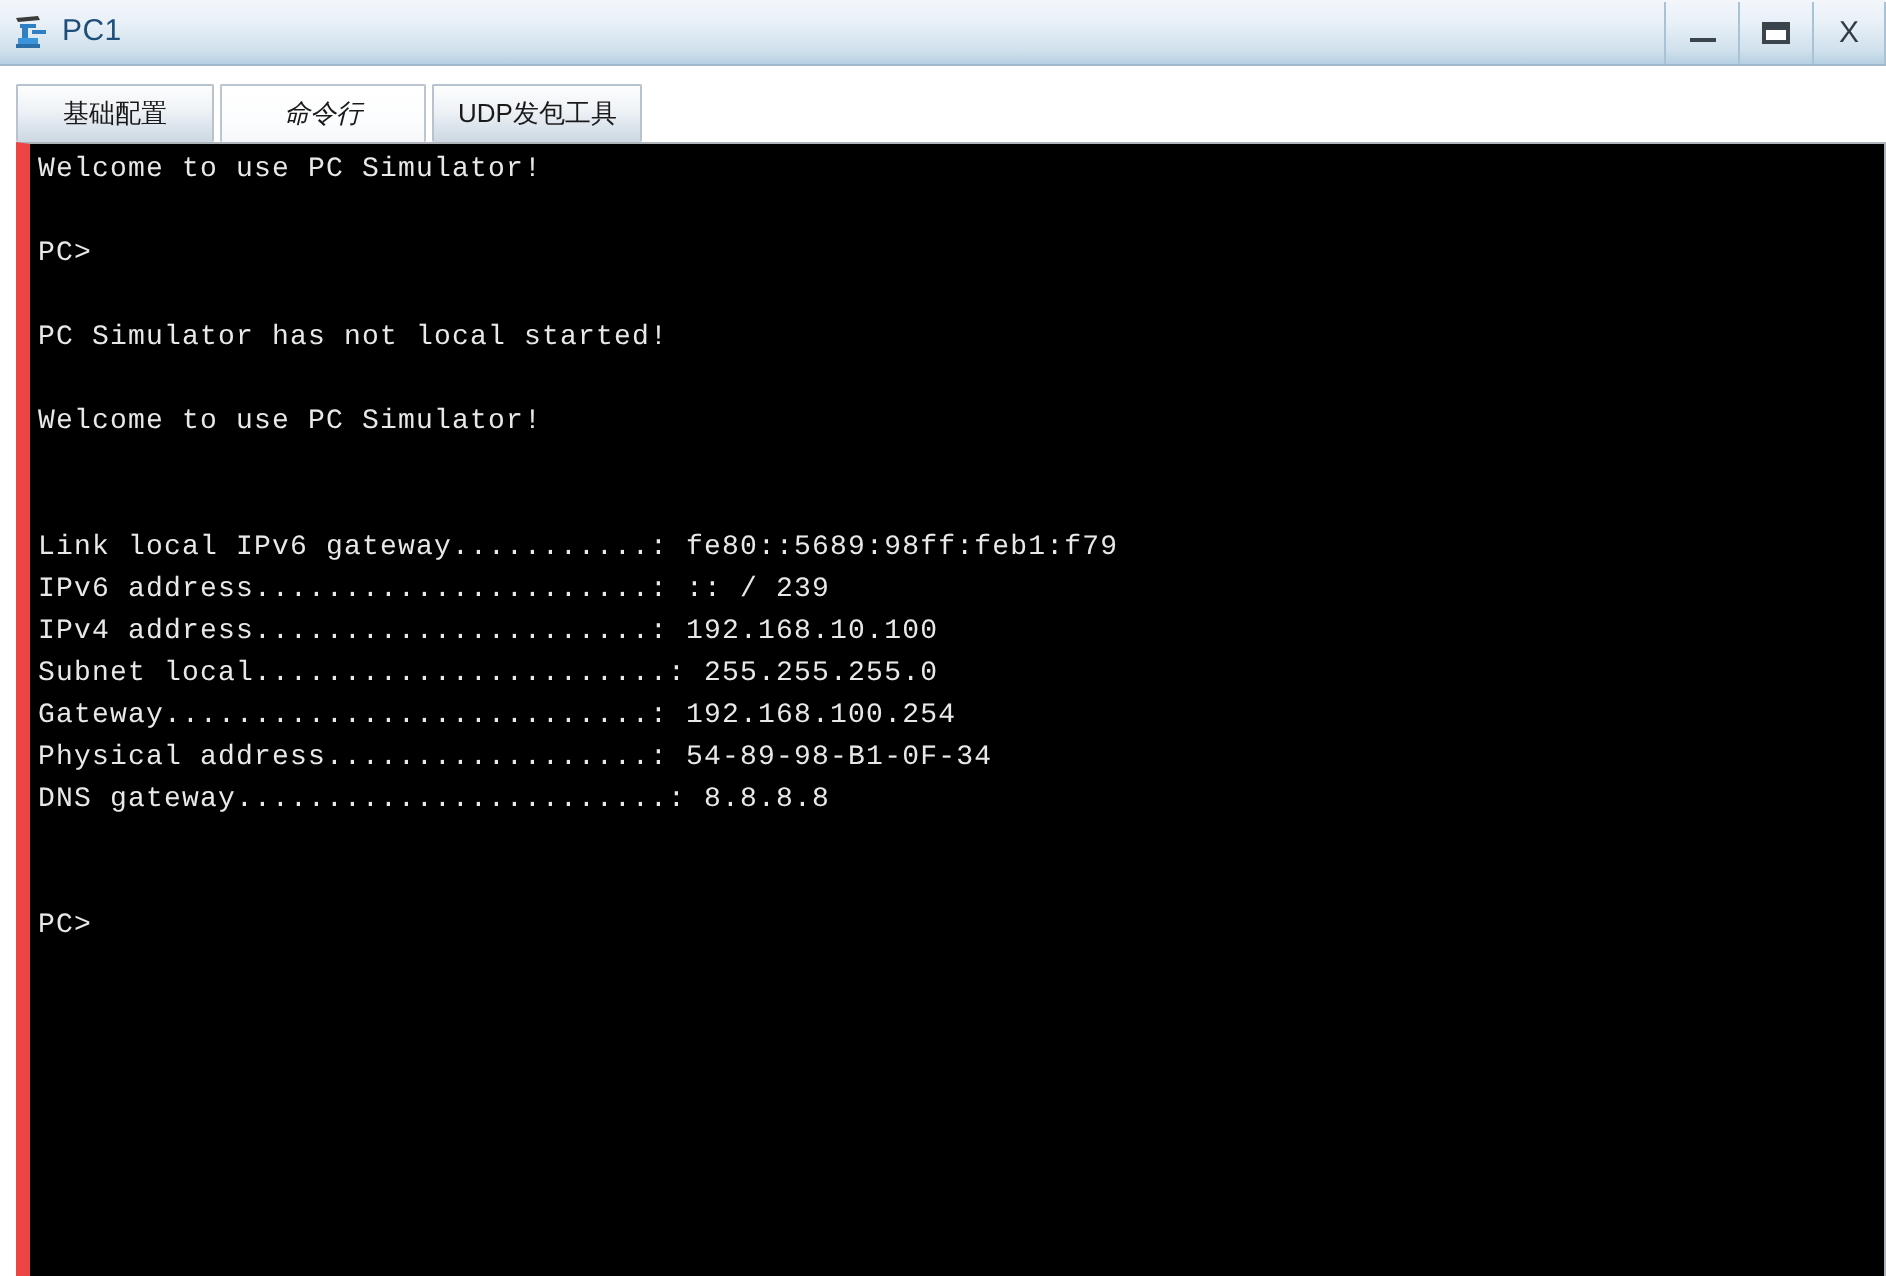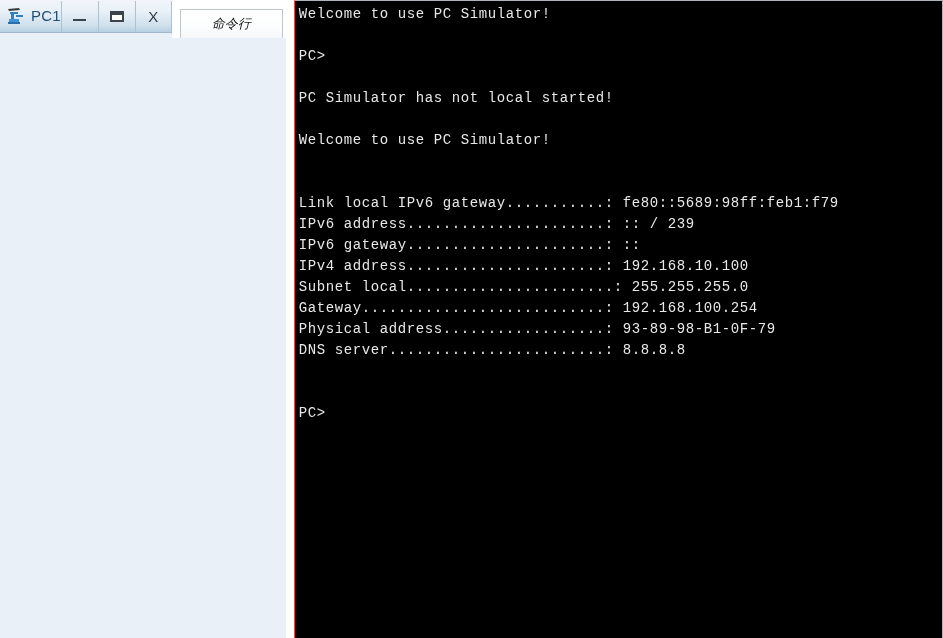--- a/index.html
+++ b/index.html
@@ -16,21 +16,21 @@
   }
 
   
   .window {
     position: relative;
     width: 943px;
     height: 638px;
     background: #eaf0f8;
     box-sizing: border-box;
     display: flex;
-    flex-direction: row;
+    flex-direction: column;
   }
 
   
   .titlebar {
     position: relative;
     height: 33px;
     flex: 0 0 33px;
     background: linear-gradient(to bottom, #f2f6fb 0%, #e9f0f7 35%, #cfe0ec 80%, #b6d0e2 100%);
     border-bottom: 1px solid #9fb8cc;
     display: flex;
@@ -138,21 +138,21 @@
     position: relative;
     background: #ffffff;
     padding-left: 8px;
     box-sizing: border-box;
     display: flex;
   }
   .terminal {
     flex: 1 1 auto;
     background: #000000;
     border-top: 1px solid #aeb4ba;
-    border-left: 1px solid #ef4444;
+    border-left: 7px solid #ef4444;
     border-right: 1px solid #aeb4ba;
     box-sizing: border-box;
     overflow: hidden;
     padding: 3px 0 0 4px;
   }
   .term-line {
     font-family: "Liberation Mono", "DejaVu Sans Mono", monospace;
     font-size: 14px;
     line-height: 21px;
     color: #e8e8e8;
@@ -186,42 +186,43 @@
       <div class="winbtn">
         <div class="maximize-box"></div>
       </div>
       <div class="winbtn">
         <span class="glyph">X</span>
       </div>
     </div>
   </div>
 
   <div class="tabstrip">
+    <div class="tab tab-w1">基础配置</div>
     <div class="tab tab-w2 active">命令行</div>
+    <div class="tab tab-w4">UDP发包工具</div>
   </div>
 
   <div class="terminal-wrap">
     <div class="terminal" id="terminal">
         <div class="term-line">Welcome to use PC Simulator!</div>
         <div class="term-line">&nbsp;</div>
         <div class="term-line">PC&gt;</div>
         <div class="term-line">&nbsp;</div>
         <div class="term-line">PC Simulator has not local started!</div>
         <div class="term-line">&nbsp;</div>
         <div class="term-line">Welcome to use PC Simulator!</div>
         <div class="term-line">&nbsp;</div>
         <div class="term-line">&nbsp;</div>
         <div class="term-line">Link local IPv6 gateway...........: fe80::5689:98ff:feb1:f79</div>
         <div class="term-line">IPv6 address......................: :: / 239</div>
-        <div class="term-line">IPv6 gateway......................: ::</div>
         <div class="term-line">IPv4 address......................: 192.168.10.100</div>
         <div class="term-line">Subnet local.......................: 255.255.255.0</div>
         <div class="term-line">Gateway...........................: 192.168.100.254</div>
-        <div class="term-line">Physical address..................: 93-89-98-B1-0F-79</div>
-        <div class="term-line">DNS server........................: 8.8.8.8</div>
+        <div class="term-line">Physical address..................: 54-89-98-B1-0F-34</div>
+        <div class="term-line">DNS gateway........................: 8.8.8.8</div>
         <div class="term-line">&nbsp;</div>
         <div class="term-line">&nbsp;</div>
         <div class="term-line">PC&gt;</div>
         <div class="term-line">&nbsp;</div>
         <div class="term-line">&nbsp;</div>
         <div class="term-line">&nbsp;</div>
         <div class="term-line">&nbsp;</div>
         <div class="term-line">&nbsp;</div>
       </div>
   </div>

